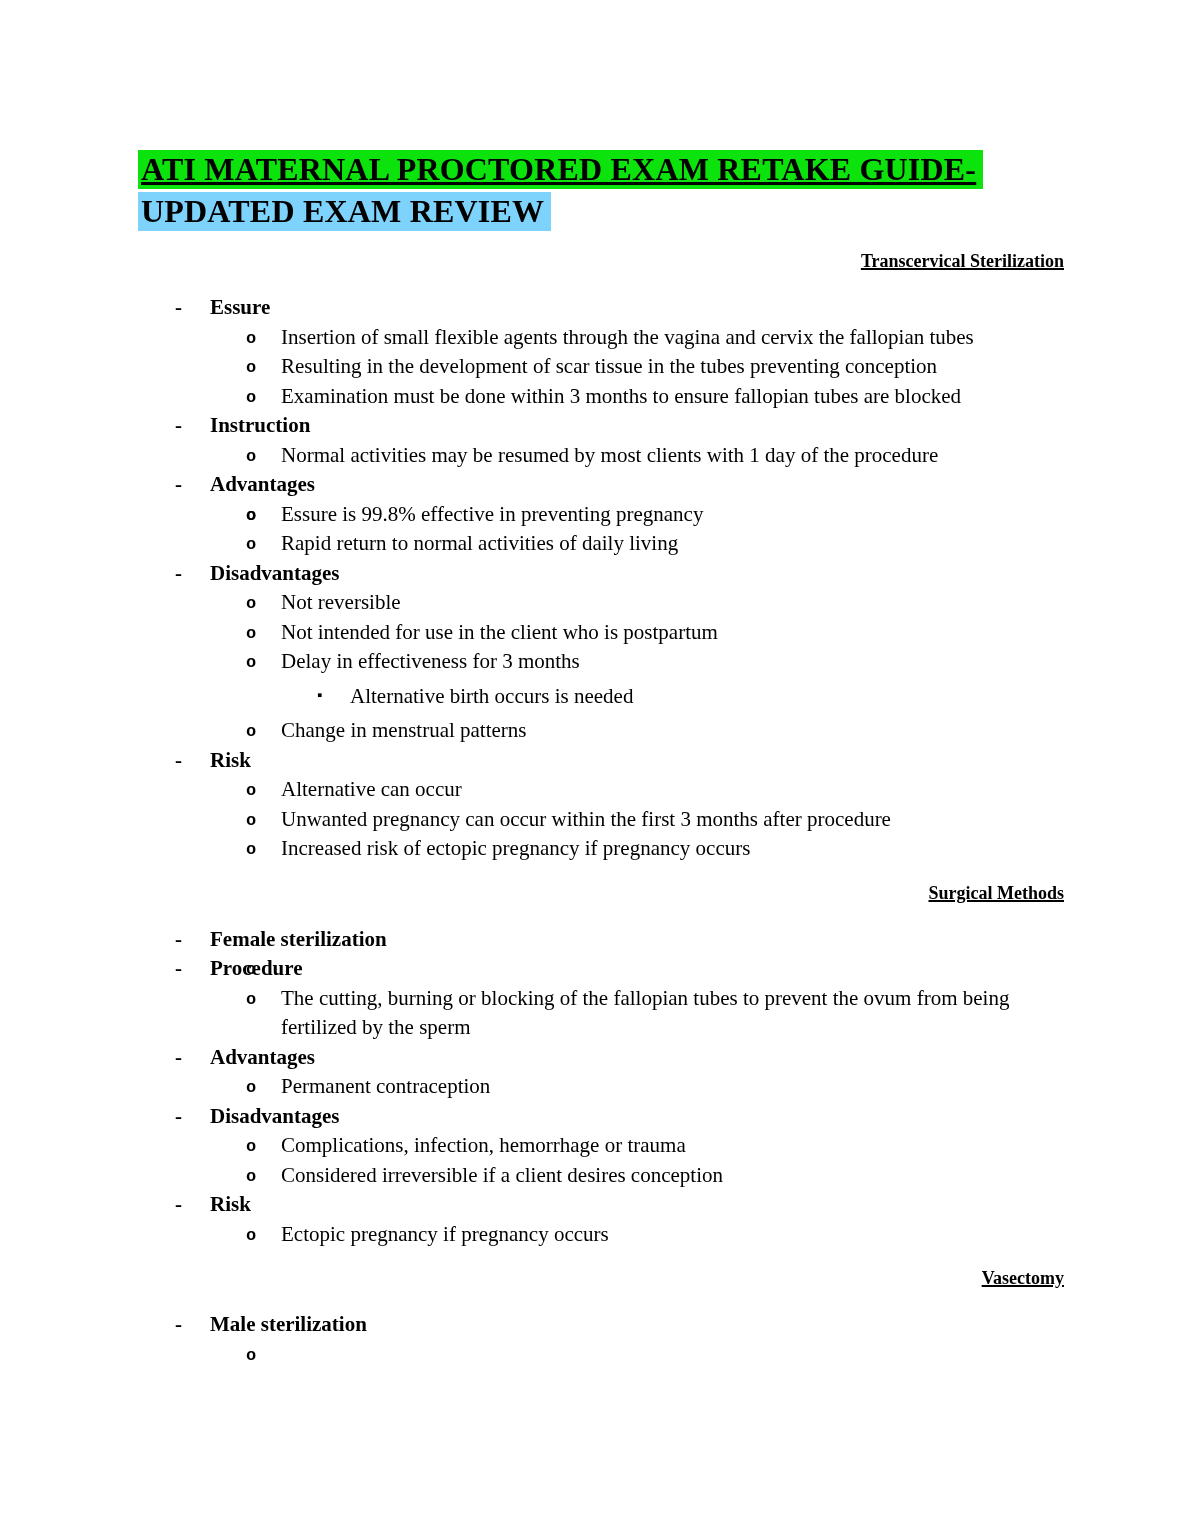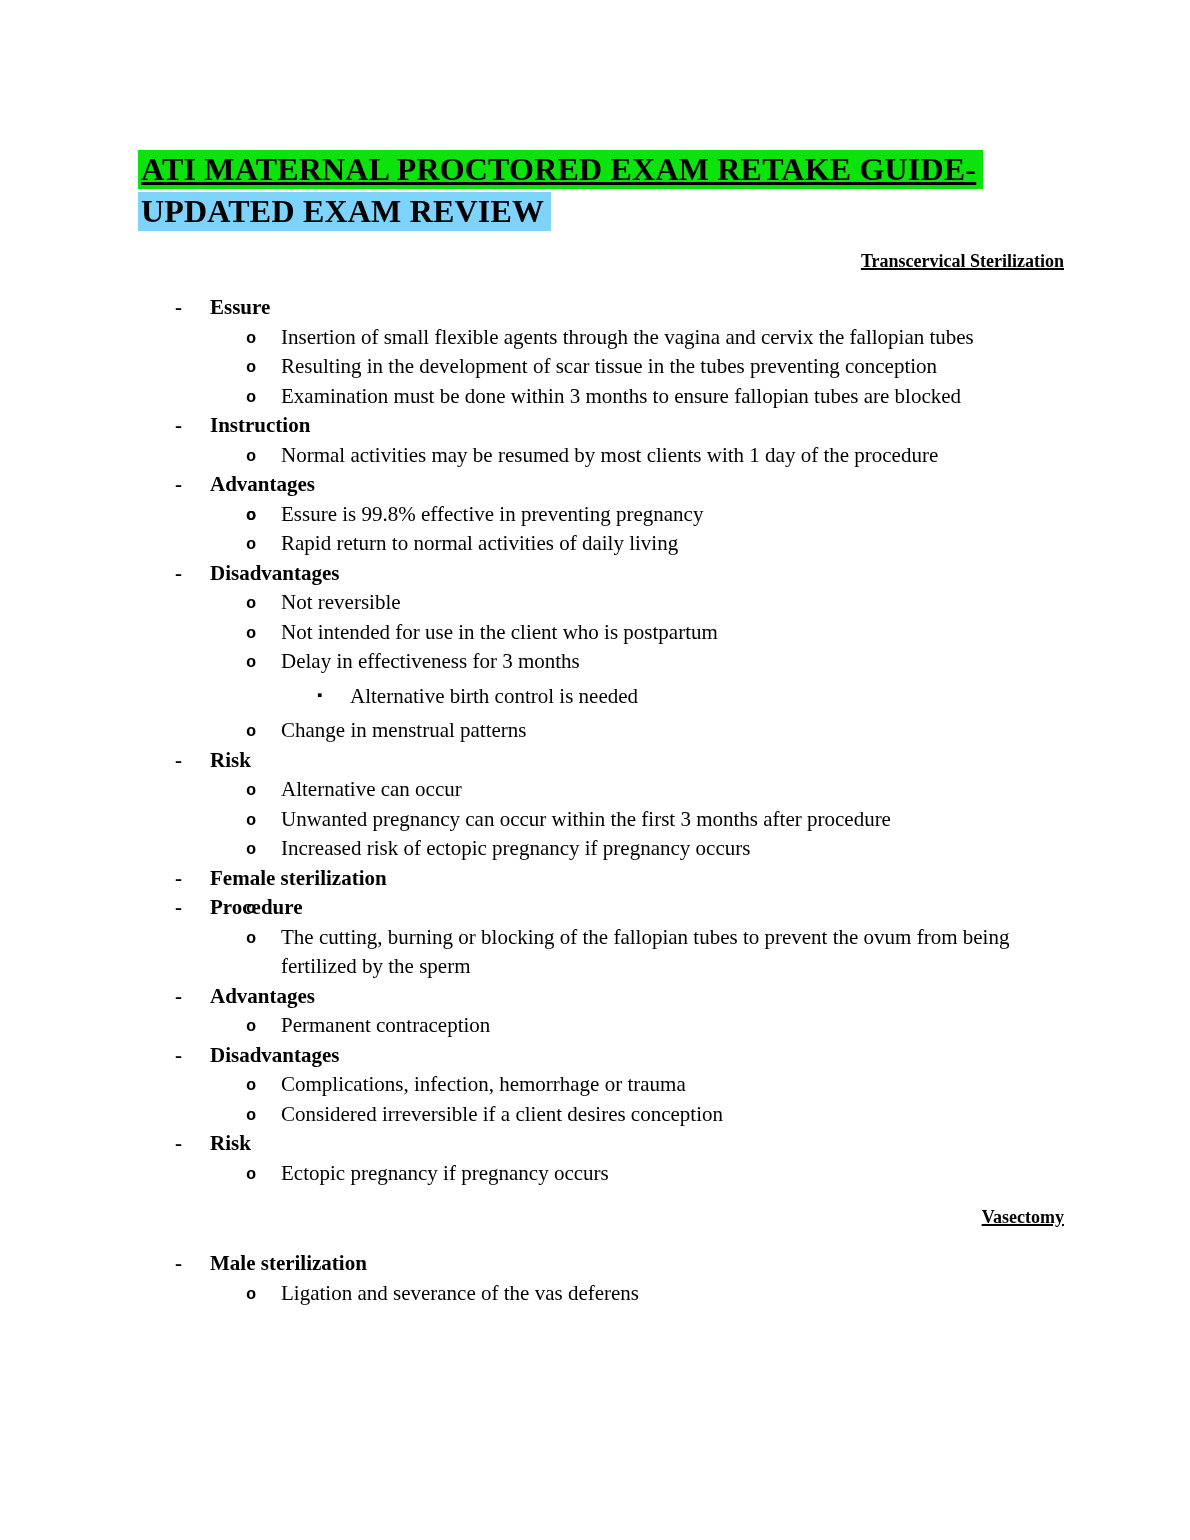--- a/index.html
+++ b/index.html
@@ -70,40 +70,41 @@
           <div class="row l1"><span class="bullet">-</span><span class="label">Instruction</span></div>
           <div class="row l2"><span class="bullet">o</span><span class="txt">Normal activities may be resumed by most clients with 1 day of the procedure</span></div>
           <div class="row l1"><span class="bullet">-</span><span class="label">Advantages</span></div>
           <div class="row l2"><span class="bullet">o</span></div>
           <div class="row l2"><span class="bullet">o</span><span class="txt">Essure is 99.8% effective in preventing pregnancy</span></div>
           <div class="row l2"><span class="bullet">o</span><span class="txt">Rapid return to normal activities of daily living</span></div>
           <div class="row l1"><span class="bullet">-</span><span class="label">Disadvantages</span></div>
           <div class="row l2"><span class="bullet">o</span><span class="txt">Not reversible</span></div>
           <div class="row l2"><span class="bullet">o</span><span class="txt">Not intended for use in the client who is postpartum</span></div>
           <div class="row l2"><span class="bullet">o</span><span class="txt">Delay in effectiveness for 3 months</span></div>
-          <div class="row l3"><span class="bullet">▪</span><span class="txt">Alternative birth control is needed</span></div>
+          <div class="row l3"><span class="bullet">▪</span><span class="txt">Alternative birth occurs is needed</span></div>
           <div class="row l2"><span class="bullet">o</span><span class="txt">Change in menstrual patterns</span></div>
           <div class="row l1"><span class="bullet">-</span><span class="label">Risk</span></div>
           <div class="row l2"><span class="bullet">o</span><span class="txt">Alternative can occur</span></div>
           <div class="row l2"><span class="bullet">o</span><span class="txt">Unwanted pregnancy can occur within the first 3 months after procedure</span></div>
           <div class="row l2"><span class="bullet">o</span><span class="txt">Increased risk of ectopic pregnancy if pregnancy occurs</span></div>
         </div>
         <div class="section">
+          <div class="section-heading">Surgical Methods</div>
           <div class="row l1"><span class="bullet">-</span><span class="label">Female sterilization</span></div>
           <div class="row l2"><span class="bullet">o</span></div>
           <div class="row l1"><span class="bullet">-</span><span class="label">Procedure</span></div>
           <div class="row l2"><span class="bullet">o</span><span class="txt">The cutting, burning or blocking of the fallopian tubes to prevent the ovum from being fertilized by the sperm</span></div>
           <div class="row l1"><span class="bullet">-</span><span class="label">Advantages</span></div>
           <div class="row l2"><span class="bullet">o</span><span class="txt">Permanent contraception</span></div>
           <div class="row l1"><span class="bullet">-</span><span class="label">Disadvantages</span></div>
           <div class="row l2"><span class="bullet">o</span><span class="txt">Complications, infection, hemorrhage or trauma</span></div>
           <div class="row l2"><span class="bullet">o</span><span class="txt">Considered irreversible if a client desires conception</span></div>
           <div class="row l1"><span class="bullet">-</span><span class="label">Risk</span></div>
           <div class="row l2"><span class="bullet">o</span><span class="txt">Ectopic pregnancy if pregnancy occurs</span></div>
         </div>
         <div class="section">
           <div class="section-heading">Vasectomy</div>
           <div class="row l1"><span class="bullet">-</span><span class="label">Male sterilization</span></div>
-          <div class="row l2"><span class="bullet">o</span><span class="txt">Ligation and severance of the vas deferens</span></div>
+          <div class="row l2"><span class="bullet">o</span></div>
         </div>
       </div>
   </div>
 </div>
 
 </body></html>

